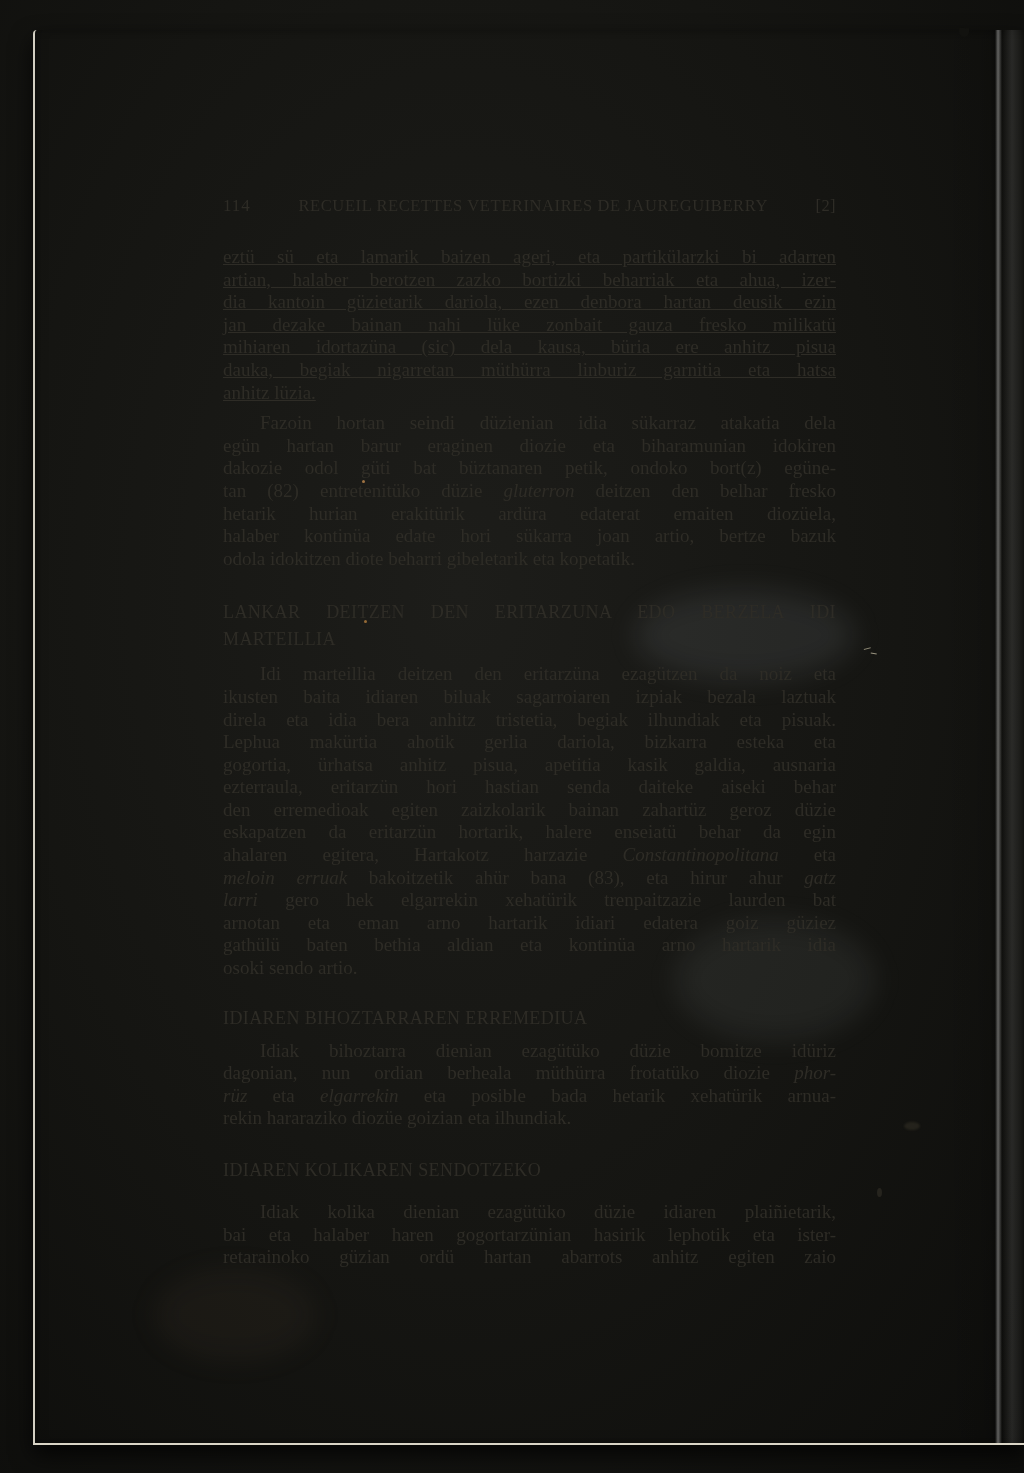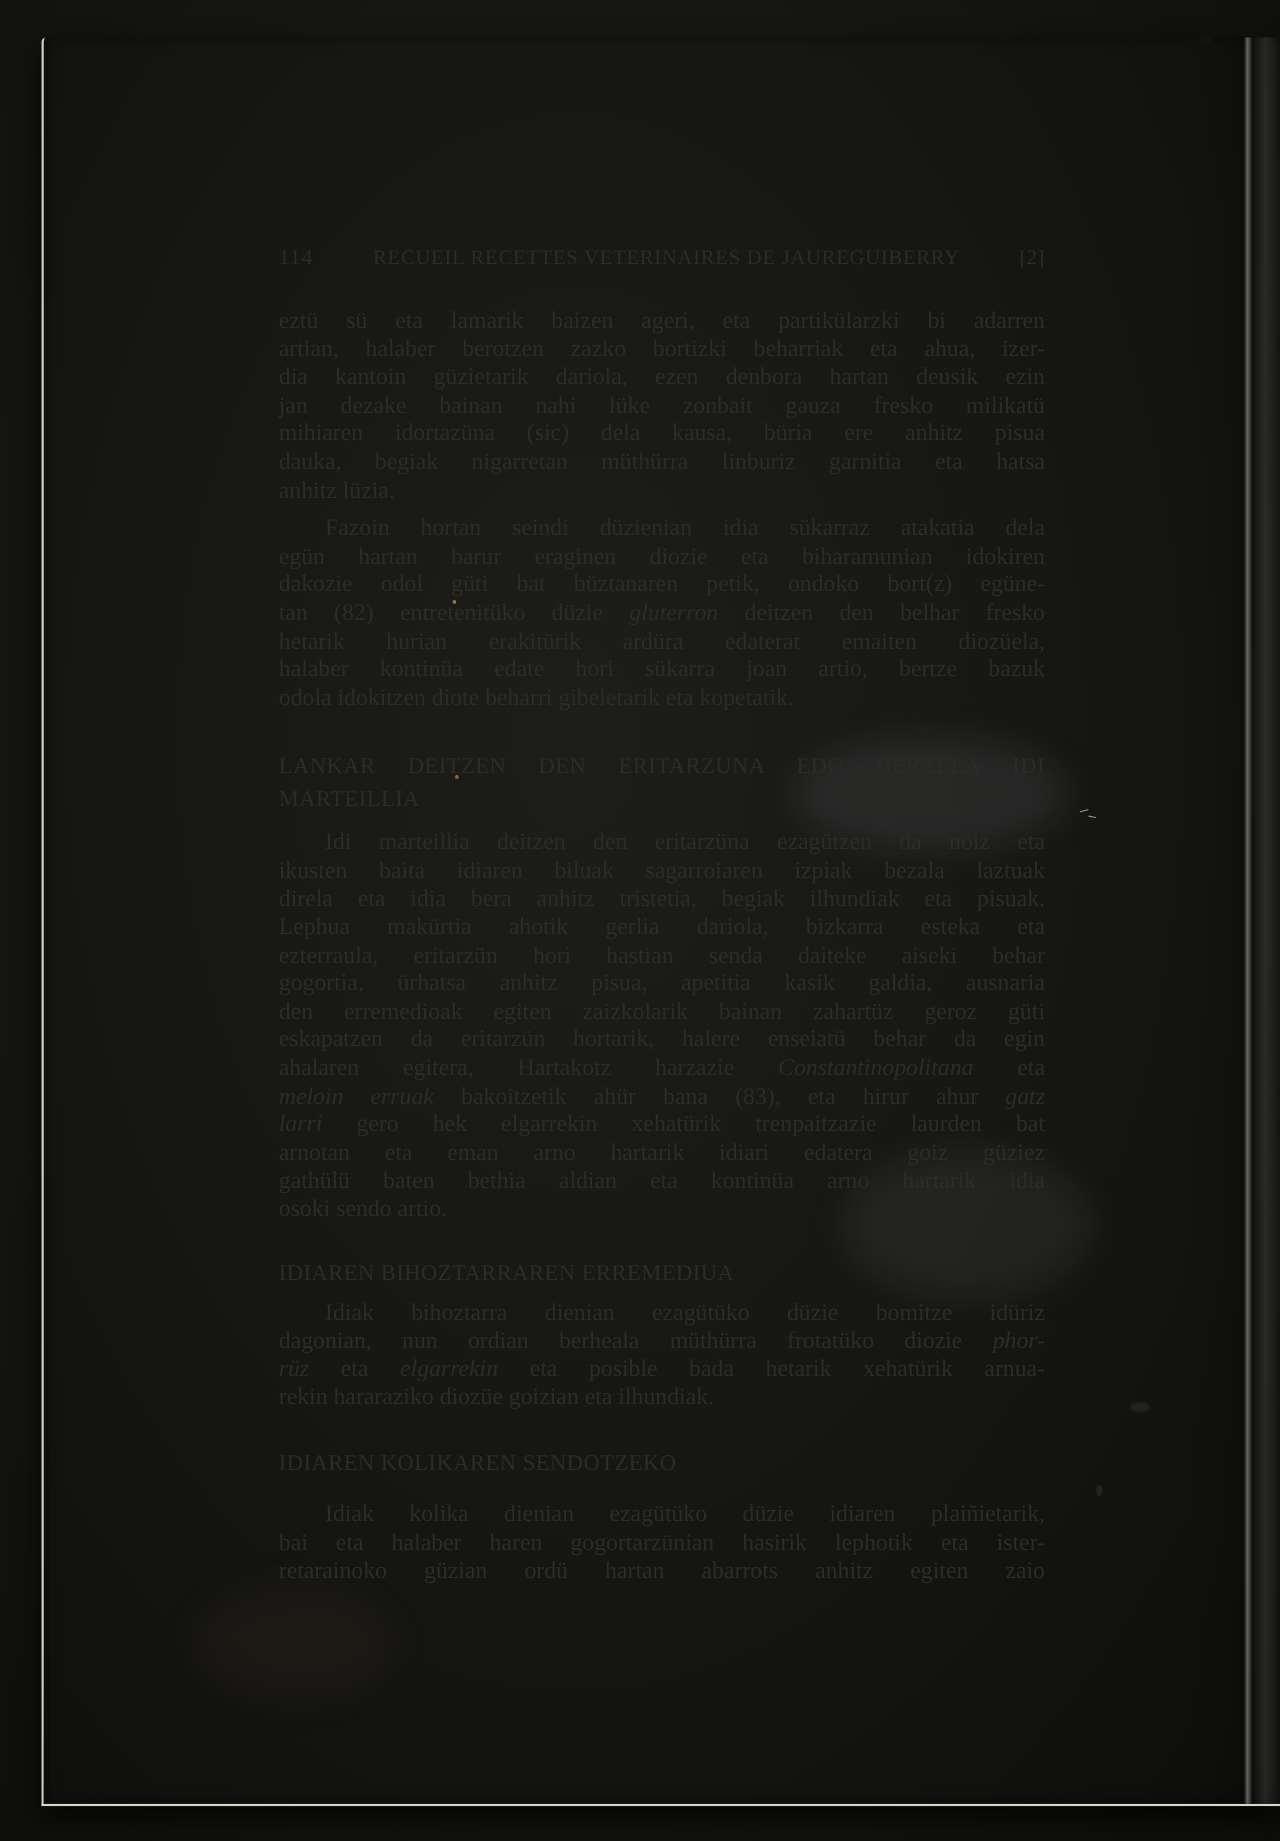--- a/index.html
+++ b/index.html
@@ -50,21 +50,21 @@
   }
   .header-row .num{font-size:17px;letter-spacing:1px;}
   .header-row .ttl{letter-spacing:0.6px;}
   .para,.heading{font-size:19px;line-height:22.6px;}
   .heading{font-size:18px;line-height:27px;letter-spacing:0.4px;}
   .line{text-align:justify;text-align-last:justify;white-space:normal;}
   .line.last{text-align-last:left;}
   .line.indent{padding-left:37px;}
   .it{font-style:italic;}
   
-  .text-column > :nth-child(2){margin-top:30px;}
+  .text-column > :nth-child(2){margin-top:30px;text-decoration:underline;}
   .text-column > :nth-child(3){margin-top:8px;}
   .text-column > :nth-child(4){margin-top:29px;}
   .text-column > :nth-child(5){margin-top:10px;}
   .text-column > :nth-child(6){margin-top:25px;}
   .text-column > :nth-child(7){margin-top:8px;}
   .text-column > :nth-child(8){margin-top:27px;}
   .text-column > :nth-child(9){margin-top:17px;}
 </style>
 </head>
 <body>
@@ -109,23 +109,23 @@
       </div>
       <div class="heading">
         <div class="line"><span>LANKAR DEITZEN DEN ERITARZUNA EDO BERZELA IDI</span></div>
         <div class="line last"><span>MARTEILLIA</span></div>
       </div>
       <div class="para">
         <div class="line indent"><span>Idi marteillia deitzen den eritarzüna ezagützen da noiz eta</span></div>
         <div class="line"><span>ikusten baita idiaren biluak sagarroiaren izpiak bezala laztuak</span></div>
         <div class="line"><span>direla eta idia bera anhitz tristetia, begiak ilhundiak eta pisuak.</span></div>
         <div class="line"><span>Lephua makürtia ahotik gerlia dariola, bizkarra esteka eta</span></div>
+        <div class="line"><span>gogortia, ürhatsa anhitz pisua, apetitia kasik galdia, ausnaria</span></div>
         <div class="line"><span>ezterraula, eritarzün hori hastian senda daiteke aiseki behar</span></div>
-        <div class="line"><span>gogortia, ürhatsa anhitz pisua, apetitia kasik galdia, ausnaria</span></div>
-        <div class="line"><span>den erremedioak egiten zaizkolarik bainan zahartüz geroz güti</span></div>
+        <div class="line"><span>den erremedioak egiten zaizkolarik bainan zahartüz geroz düzie</span></div>
         <div class="line"><span>eskapatzen da eritarzün hortarik, halere enseiatü behar da egin</span></div>
         <div class="line"><span>ahalaren egitera, Hartakotz harzazie </span><span class="it">Constantinopolitana</span><span> eta</span></div>
         <div class="line"><span class="it">meloin erruak</span><span> bakoitzetik ahür bana (83), eta hirur ahur </span><span class="it">gatz</span></div>
         <div class="line"><span class="it">larri</span><span> gero hek elgarrekin xehatürik trenpaitzazie laurden bat</span></div>
         <div class="line"><span>arnotan eta eman arno hartarik idiari edatera goiz güziez</span></div>
         <div class="line"><span>gathülü baten bethia aldian eta kontinüa arno hartarik idia</span></div>
         <div class="line last"><span>osoki sendo artio.</span></div>
       </div>
       <div class="heading">
         <div class="line last"><span>IDIAREN BIHOZTARRAREN ERREMEDIUA</span></div>

